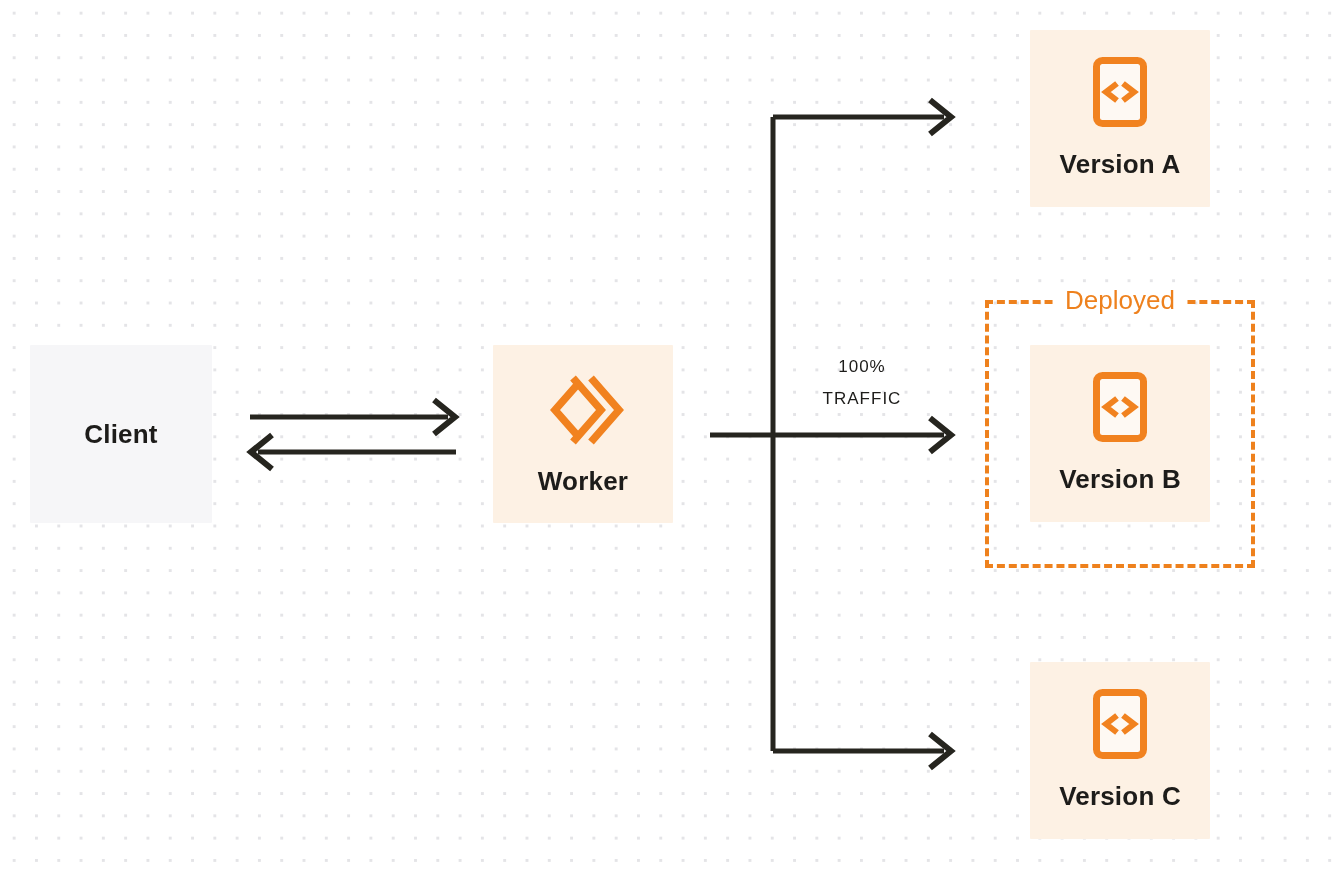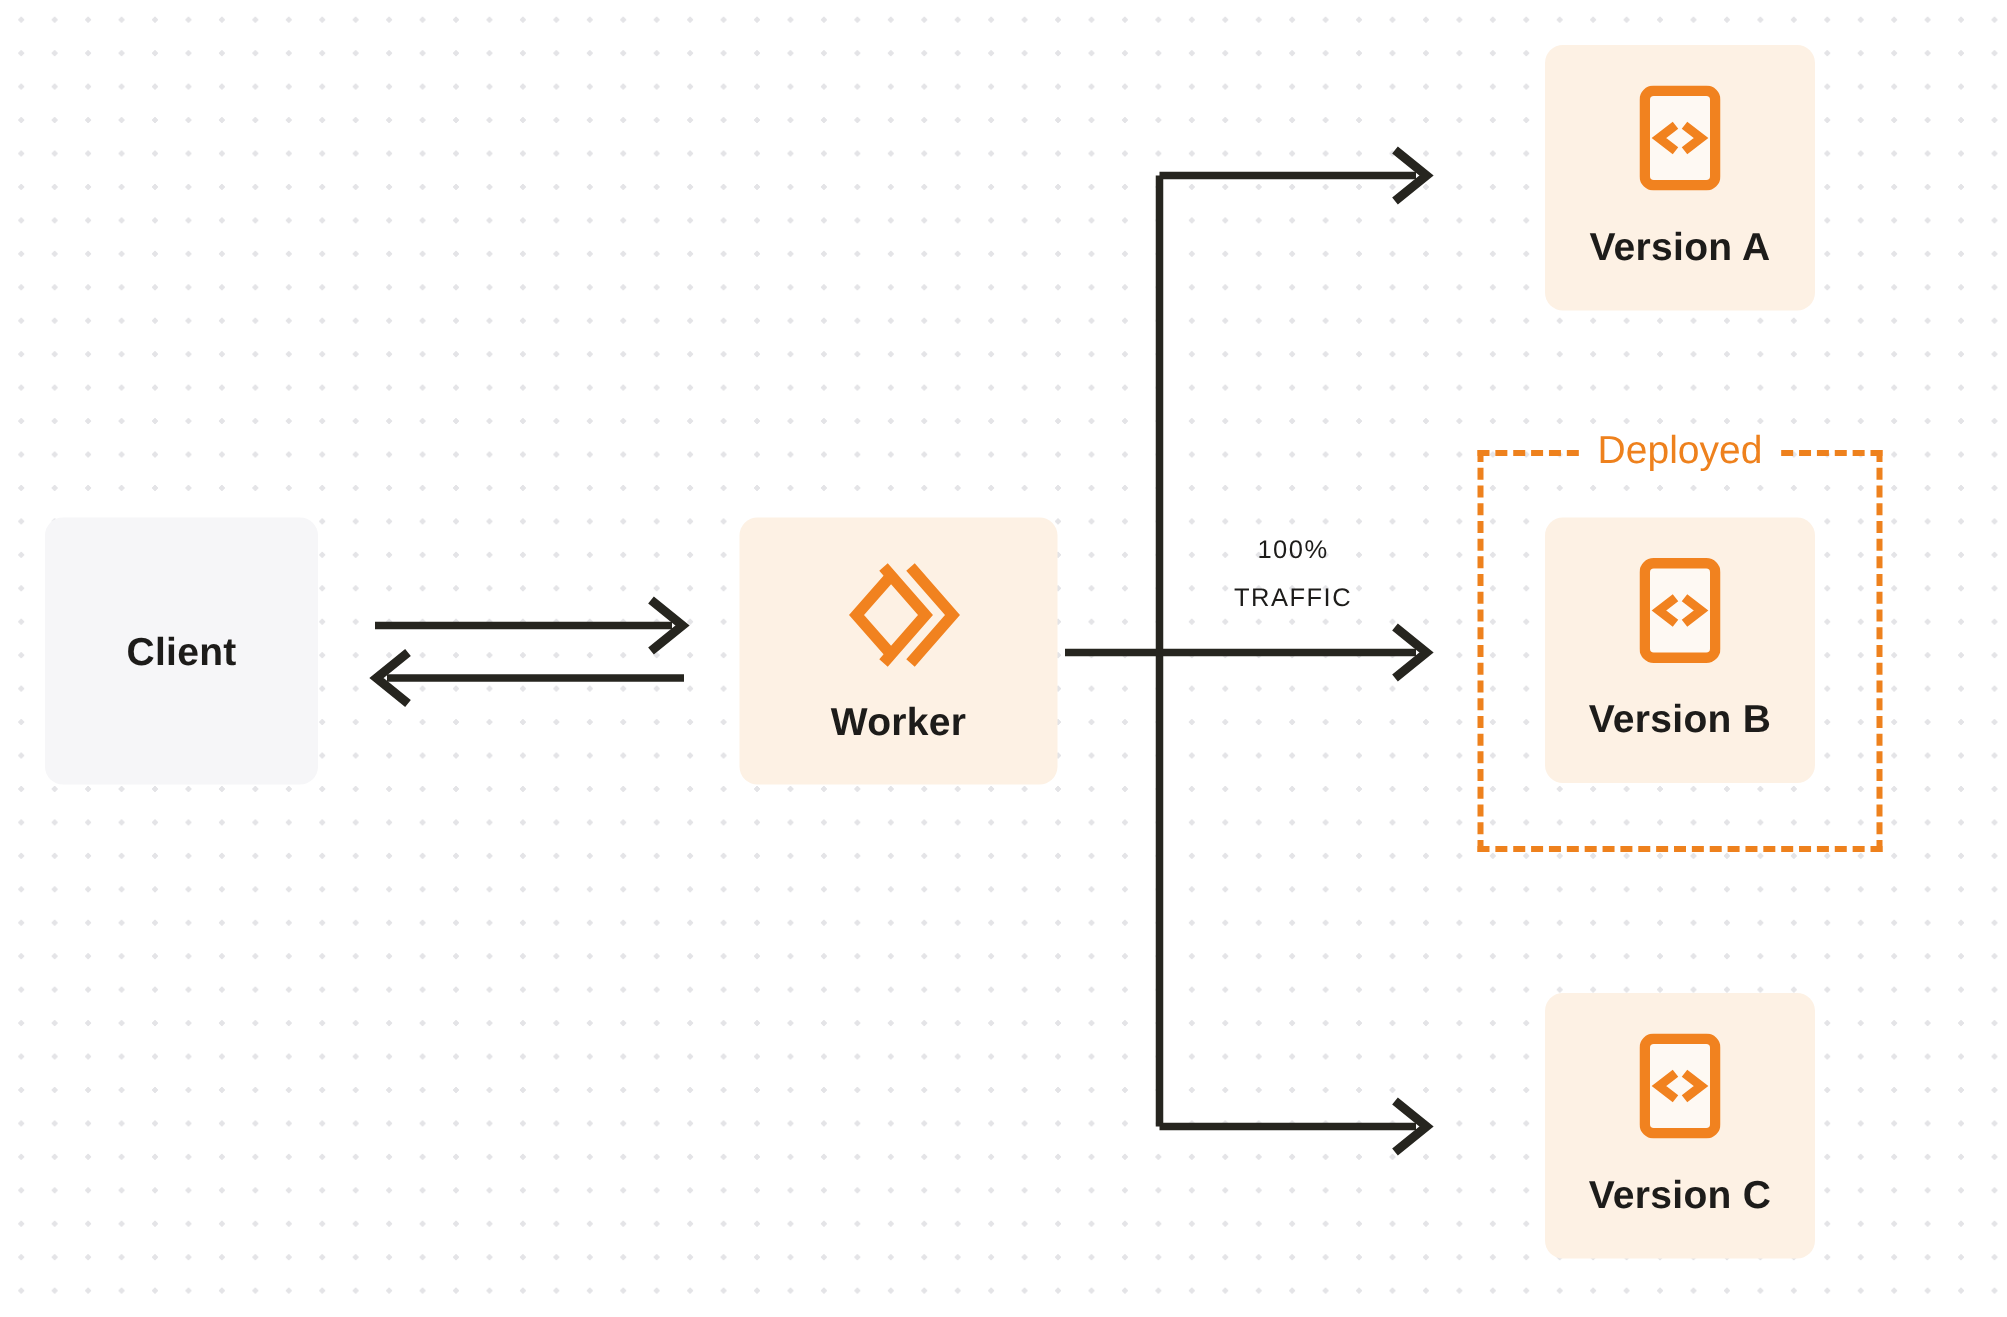--- a/index.html
+++ b/index.html
@@ -32,33 +32,33 @@
   }
   .edge-line { stroke-width: 5px; }
   .edge-head { stroke-width: 6px; }
 
   .node {
     position: absolute;
     display: flex;
     flex-direction: column;
     align-items: center;
     justify-content: center;
-    border-radius: 12px;
+    border-radius: 1px;
   }
   .node-label {
     font-size: 26px;
     font-weight: 700;
     color: #1d1c1a;
     letter-spacing: 0.2px;
   }
   .gray-box  { background: #f6f6f8; }
   .cream-box { background: #fdf1e4; }
 
   .client-node  { left: 30px;  top: 345px; width: 182px; height: 178px; }
-  .worker-node  { left: 493px; top: 345px; width: 212px; height: 178px; gap: 18px; }
+  .worker-node  { left: 493px; top: 345px; width: 180px; height: 178px; gap: 18px; }
   .version-node { left: 1030px; width: 180px; height: 177px; gap: 22px; }
   .version-a { top: 30px; }
   .version-b { top: 345px; align-items: center; }
   .version-c { top: 662px; }
 
   .deployed-frame {
     position: absolute;
     left: 985px; top: 300px;
     width: 270px; height: 268px;
     border: 4px dashed #ee811d;

